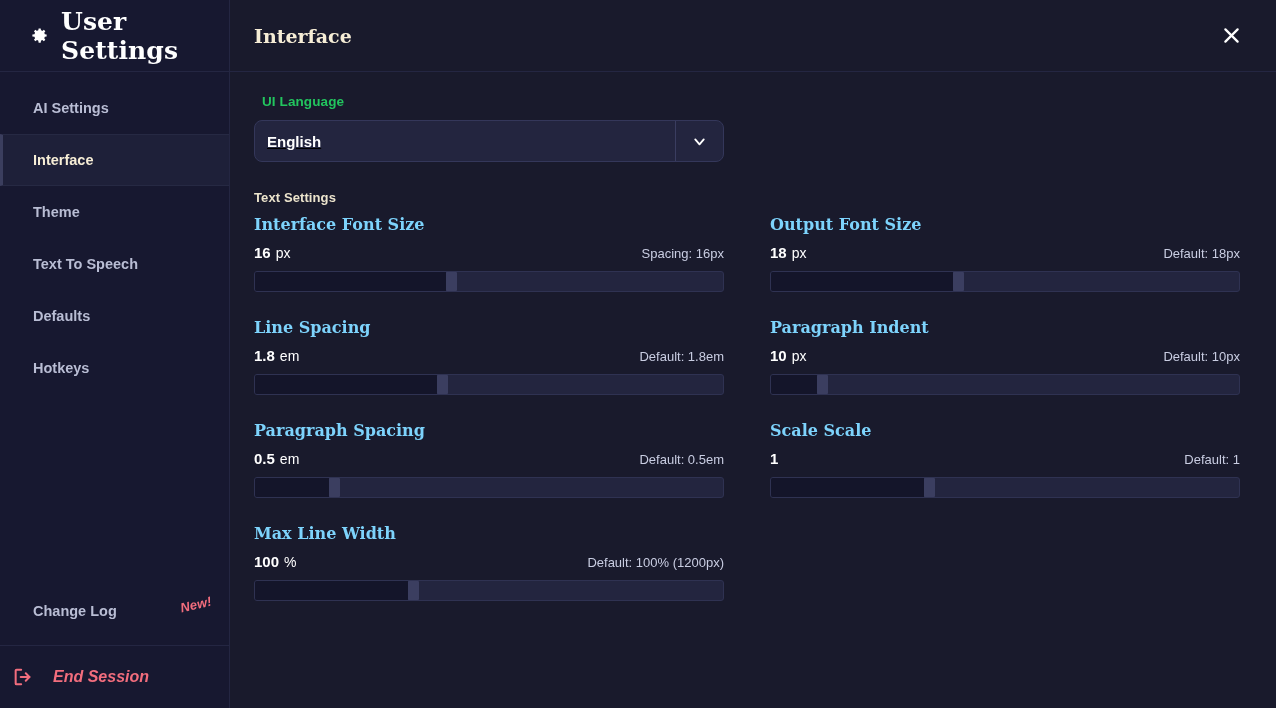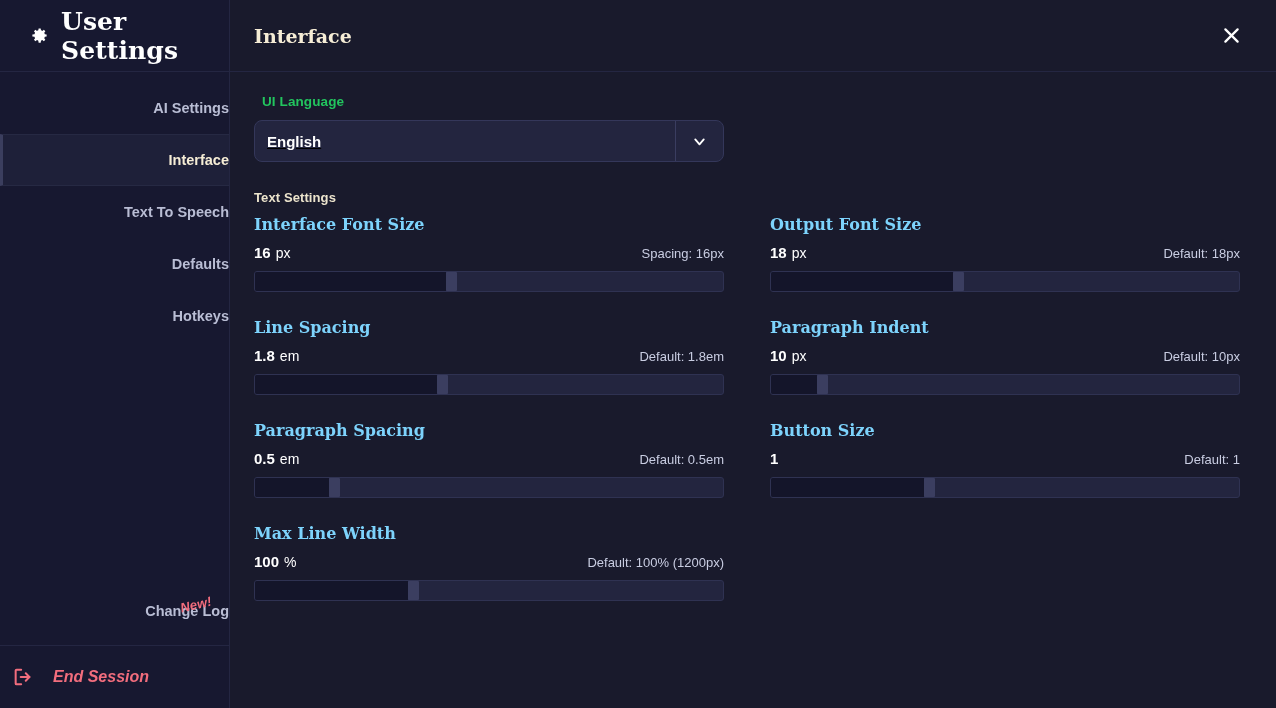--- a/index.html
+++ b/index.html
@@ -51,28 +51,27 @@
     color: #ffffff;
     letter-spacing: 0.1px;
   }
 
   .nav-list { padding-top: 10px; flex-shrink: 0; }
 
   .nav-item {
     height: 52px;
     display: flex;
     align-items: center;
-    padding-left: 42px;
+    padding-left: 30px;
     font-size: 14.5px;
     font-weight: bold;
     color: #b9bdd4;
     cursor: pointer;
     border-left: 3px solid transparent;
     position: relative;
-    justify-content: flex-end;
   }
   .nav-item.active {
     background: #1e2039;
     color: #f6edd6;
     border-left: 3px solid #3b3e5e;
     border-top: 1px solid #262943;
     border-bottom: 1px solid #262943;
   }
 
   .nav-spacer { flex: 1 1 auto; }
@@ -283,20 +282,23 @@
       </span>
       <span class="app-title">User Settings</span>
     </div>
 
     <nav class="nav-list">
       <div class="nav-item">
         <span>AI Settings</span>
       </div>
       <div class="nav-item active">
         <span>Interface</span>
+      </div>
+      <div class="nav-item">
+        <span>Theme</span>
       </div>
       <div class="nav-item">
         <span>Text To Speech</span>
       </div>
       <div class="nav-item">
         <span>Defaults</span>
       </div>
       <div class="nav-item">
         <span>Hotkeys</span>
       </div>
@@ -419,21 +421,21 @@
             </div>
             <span class="slider-default">Default: 0.5em</span>
           </div>
           <div class="slider-track">
             <div class="slider-fill" style="width: 16%;"></div>
             <div class="slider-thumb" style="left: calc(16% - 1px);"></div>
           </div>
         </div>
 
         <div class="slider-block">
-          <div class="slider-title">Button Size</div>
+          <div class="slider-title">Scale Scale</div>
           <div class="slider-meta">
             <div>
               <span class="slider-value">1</span><span class="slider-unit"></span>
             </div>
             <span class="slider-default">Default: 1</span>
           </div>
           <div class="slider-track">
             <div class="slider-fill" style="width: 33%;"></div>
             <div class="slider-thumb" style="left: calc(33% - 1px);"></div>
           </div>

